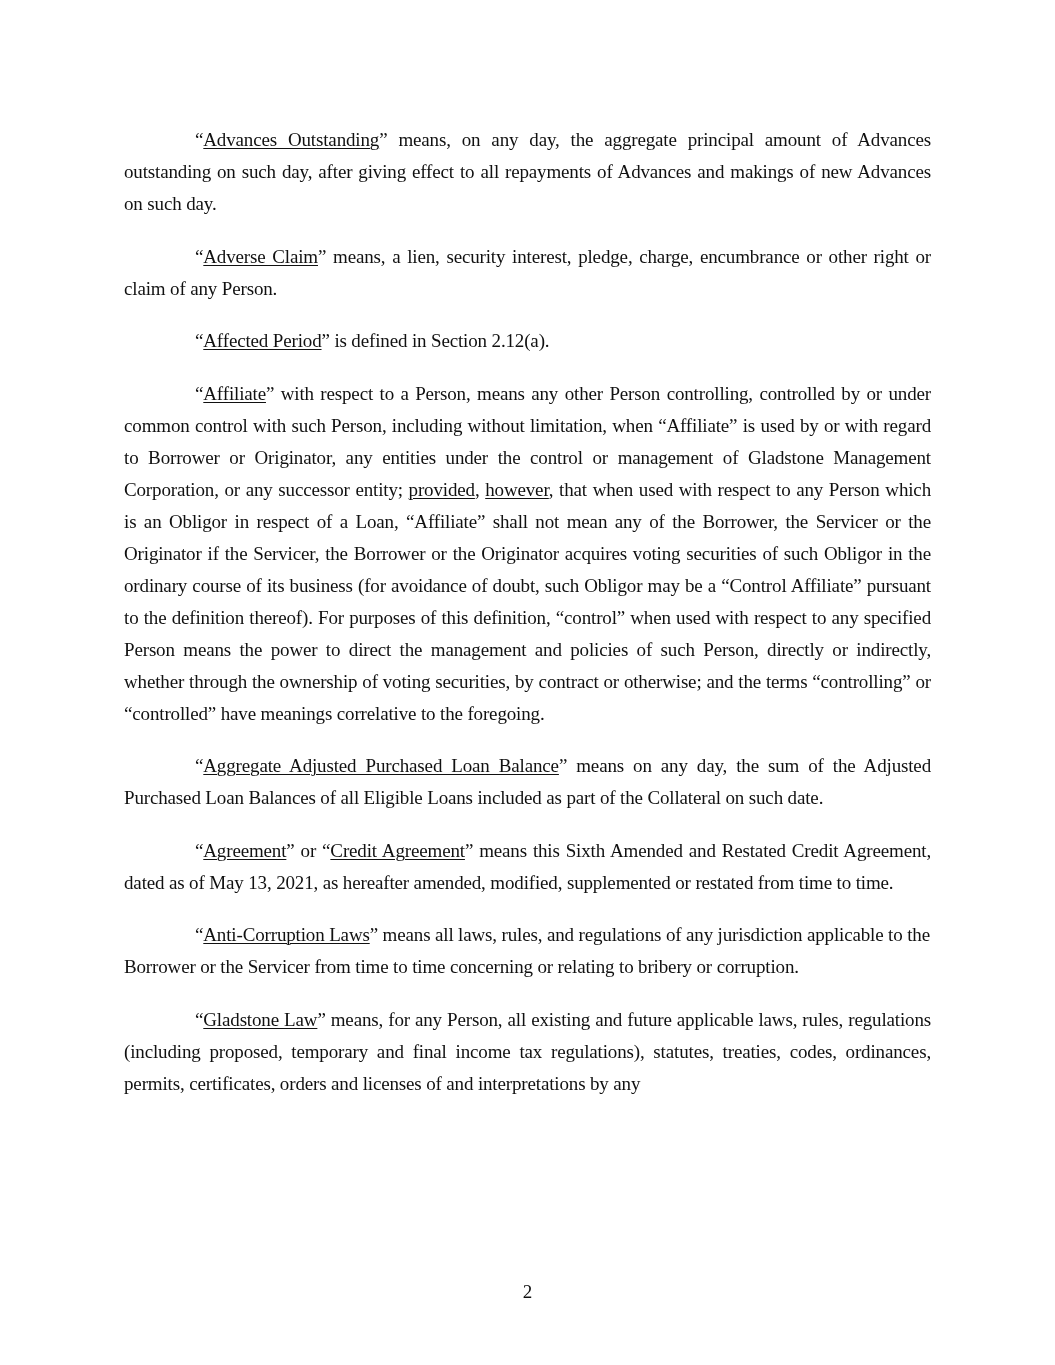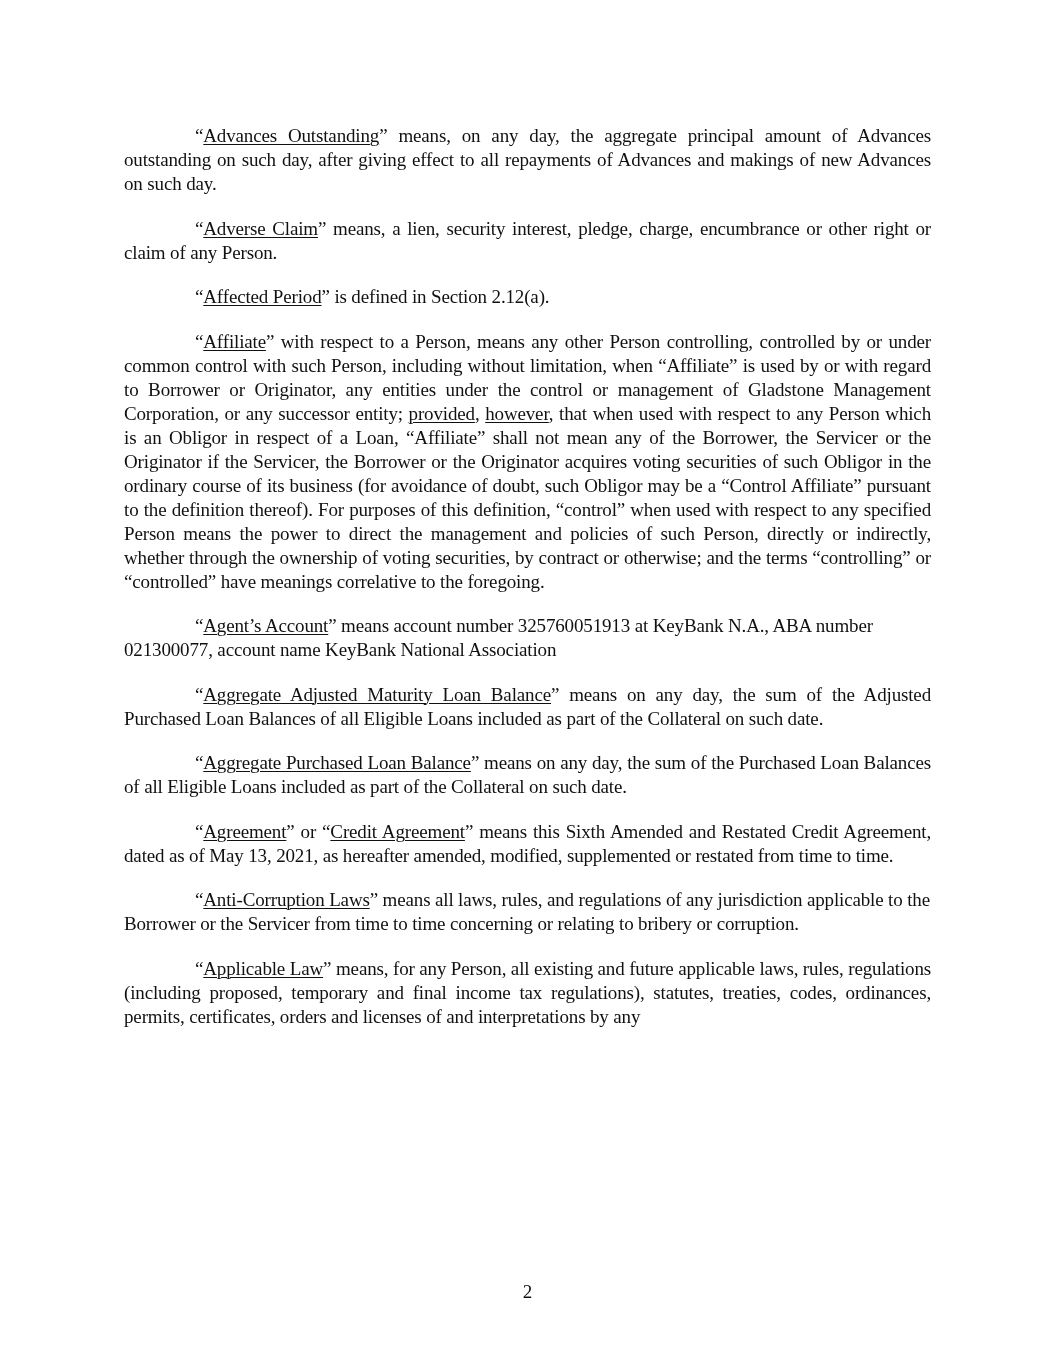--- a/index.html
+++ b/index.html
@@ -1,41 +1,39 @@
 <!DOCTYPE html>
 <html><head>
 <meta charset="utf-8">
 <style>
   html, body { margin: 0; padding: 0; background: #ffffff; }
   body { width: 1055px; height: 1365px; position: relative; overflow: hidden; }
   .page {
     position: absolute; left: 124px; top: 124px; width: 807px;
-    font-family: "Liberation Serif", serif; font-size: 19px; line-height: 24px;
+    font-family: "Liberation Serif", serif; font-size: 19px; line-height: 32px;
     color: #111111; letter-spacing: -0.15px;
   }
   .para { margin: 0 0 20.5px 0; text-align: justify; text-indent: 71px; }
   .para.left { text-align: left; }
   .term { text-decoration: underline; text-underline-offset: 2px; text-decoration-thickness: 1px; }
   .ref { text-underline-offset: 2px; text-decoration-thickness: 1px; }
   .page-number {
     position: absolute; top: 1281px; left: 0; width: 1055px; text-align: center;
     font-family: "Liberation Serif", serif; font-size: 19px; color: #111111;
   }
 </style>
 </head>
 <body>
 
 <div class="page">
   <div id="defs">
       <p class="para"><span>“</span><span class="term">Advances Outstanding</span><span>” means, on any day, the aggregate principal amount of Advances outstanding on such day, after giving effect to all repayments of Advances and makings of new Advances on such day.</span></p>
       <p class="para"><span>“</span><span class="term">Adverse Claim</span><span>” means, a lien, security interest, pledge, charge, encumbrance or other right or claim of any Person.</span></p>
       <p class="para"><span>“</span><span class="term">Affected Period</span><span>” is defined in </span><span class="ref">Section 2.12(a).</span></p>
       <p class="para"><span>“</span><span class="term">Affiliate</span><span>” with respect to a Person, means any other Person controlling, controlled by or under common control with such Person, including without limitation, when “Affiliate” is used by or with regard to Borrower or Originator, any entities under the control or management of Gladstone Management Corporation, or any successor entity; </span><span class="term">provided</span><span>, </span><span class="term">however</span><span>, that when used with respect to any Person which is an Obligor in respect of a Loan, “Affiliate” shall not mean any of the Borrower, the Servicer or the Originator if the Servicer, the Borrower or the Originator acquires voting securities of such Obligor in the ordinary course of its business (for avoidance of doubt, such Obligor may be a “Control Affiliate” pursuant to the definition thereof).  For purposes of this definition, “control” when used with respect to any specified Person means the power to direct the management and policies of such Person, directly or indirectly, whether through the ownership of voting securities, by contract or otherwise; and the terms “controlling” or “controlled” have meanings correlative to the foregoing.</span></p>
-      <p class="para left"><span>“</span><span class="term">Agent’s Account</span><span>” means account number 325760051913 at KeyBank N.A., ABA number 021300077, account name KeyBank National Association</span></p>
-      <p class="para"><span>“</span><span class="term">Aggregate Adjusted Maturity Loan Balance</span><span>” means on any day, the sum of the Adjusted Purchased Loan Balances of all Eligible Loans included as part of the Collateral on such date.</span></p>
-      <p class="para"><span>“</span><span class="term">Aggregate Purchased Loan Balance</span><span>” means on any day, the sum of the Purchased Loan Balances of all Eligible Loans included as part of the Collateral on such date.</span></p>
+      <p class="para"><span>“</span><span class="term">Aggregate Adjusted Purchased Loan Balance</span><span>” means on any day, the sum of the Adjusted Purchased Loan Balances of all Eligible Loans included as part of the Collateral on such date.</span></p>
       <p class="para"><span>“</span><span class="term">Agreement</span><span>” or “</span><span class="term">Credit Agreement</span><span>” means this Sixth Amended and Restated Credit Agreement, dated as of May 13, 2021, as hereafter amended, modified, supplemented or restated from time to time.</span></p>
       <p class="para left"><span>“</span><span class="term">Anti-Corruption Laws</span><span>” means all laws, rules, and regulations of any jurisdiction applicable to the Borrower or the Servicer from time to time concerning or relating to bribery or corruption.</span></p>
-      <p class="para"><span>“</span><span class="term">Applicable Law</span><span>” means, for any Person, all existing and future applicable laws, rules, regulations (including proposed, temporary and final income tax regulations), statutes, treaties, codes, ordinances, permits, certificates, orders and licenses of and interpretations by any</span></p>
+      <p class="para"><span>“</span><span class="term">Gladstone Law</span><span>” means, for any Person, all existing and future applicable laws, rules, regulations (including proposed, temporary and final income tax regulations), statutes, treaties, codes, ordinances, permits, certificates, orders and licenses of and interpretations by any</span></p>
     </div>
 </div>
 
 <div class="page-number">2</div>
 
 </body></html>

